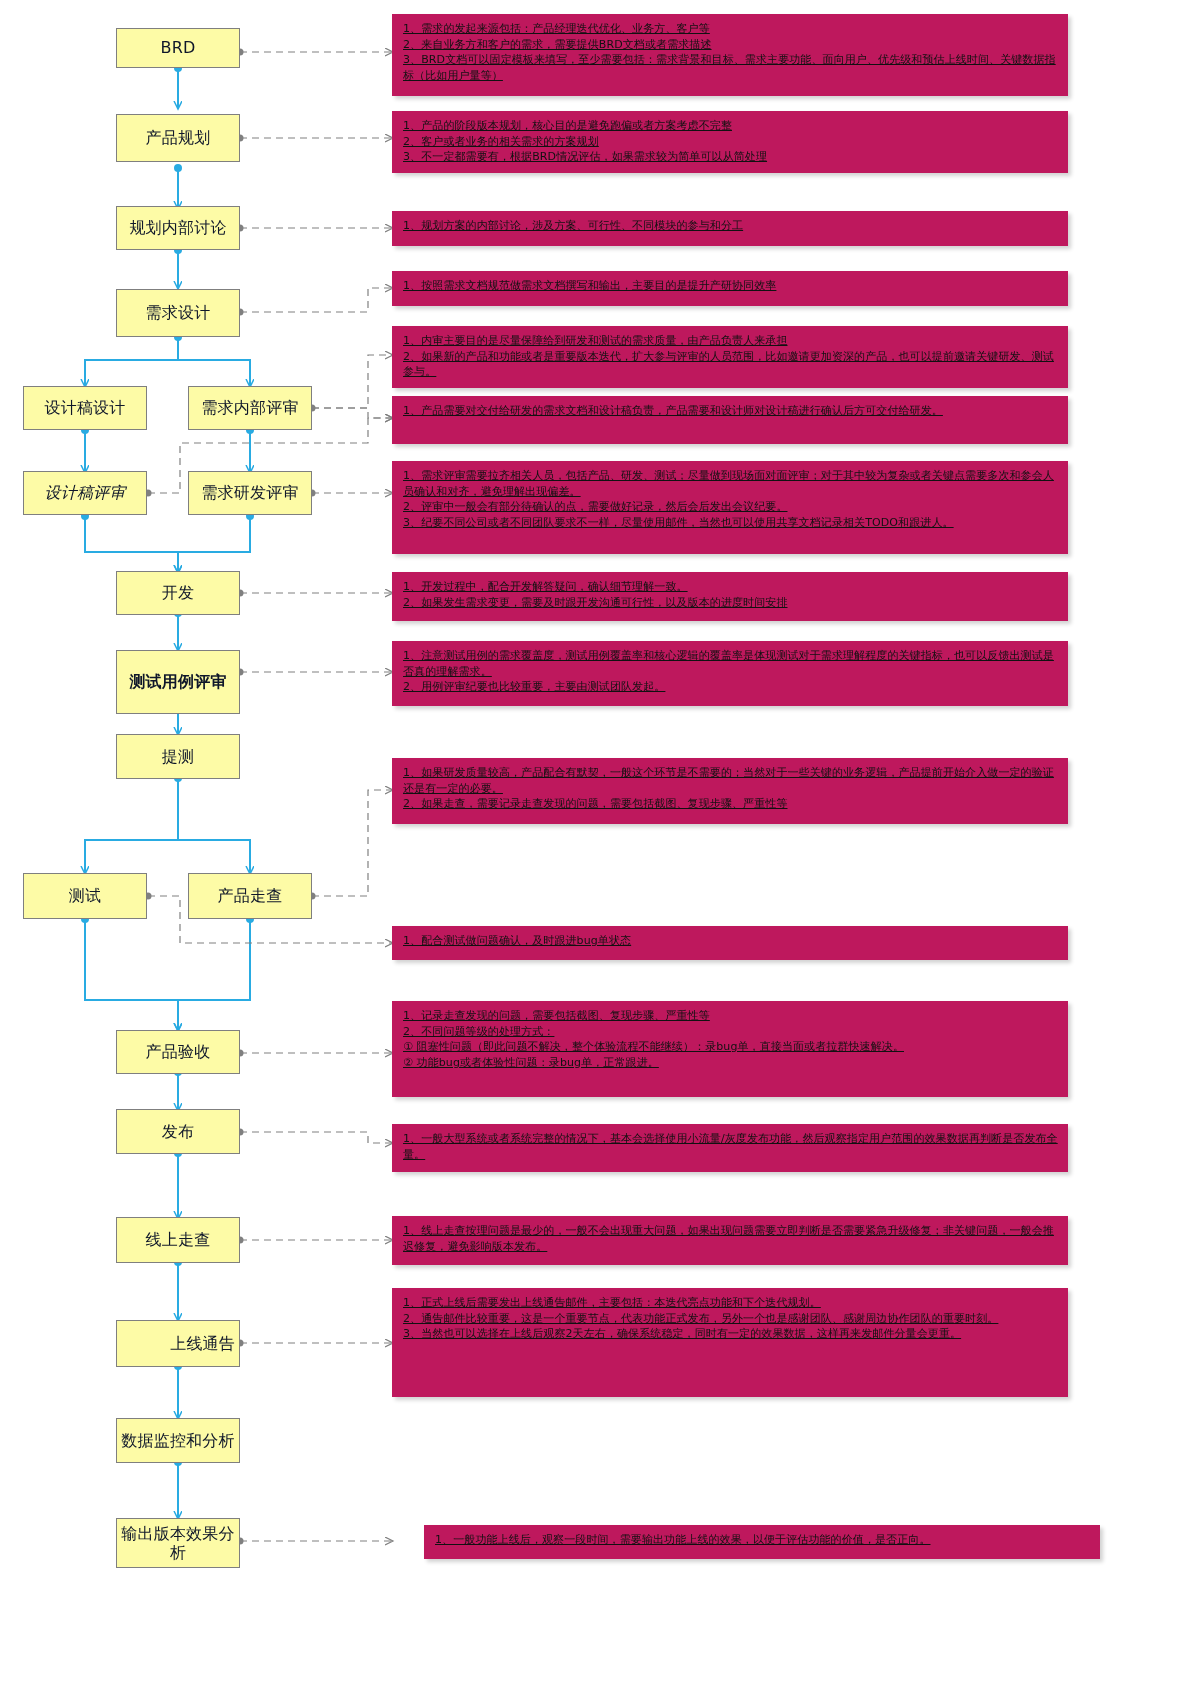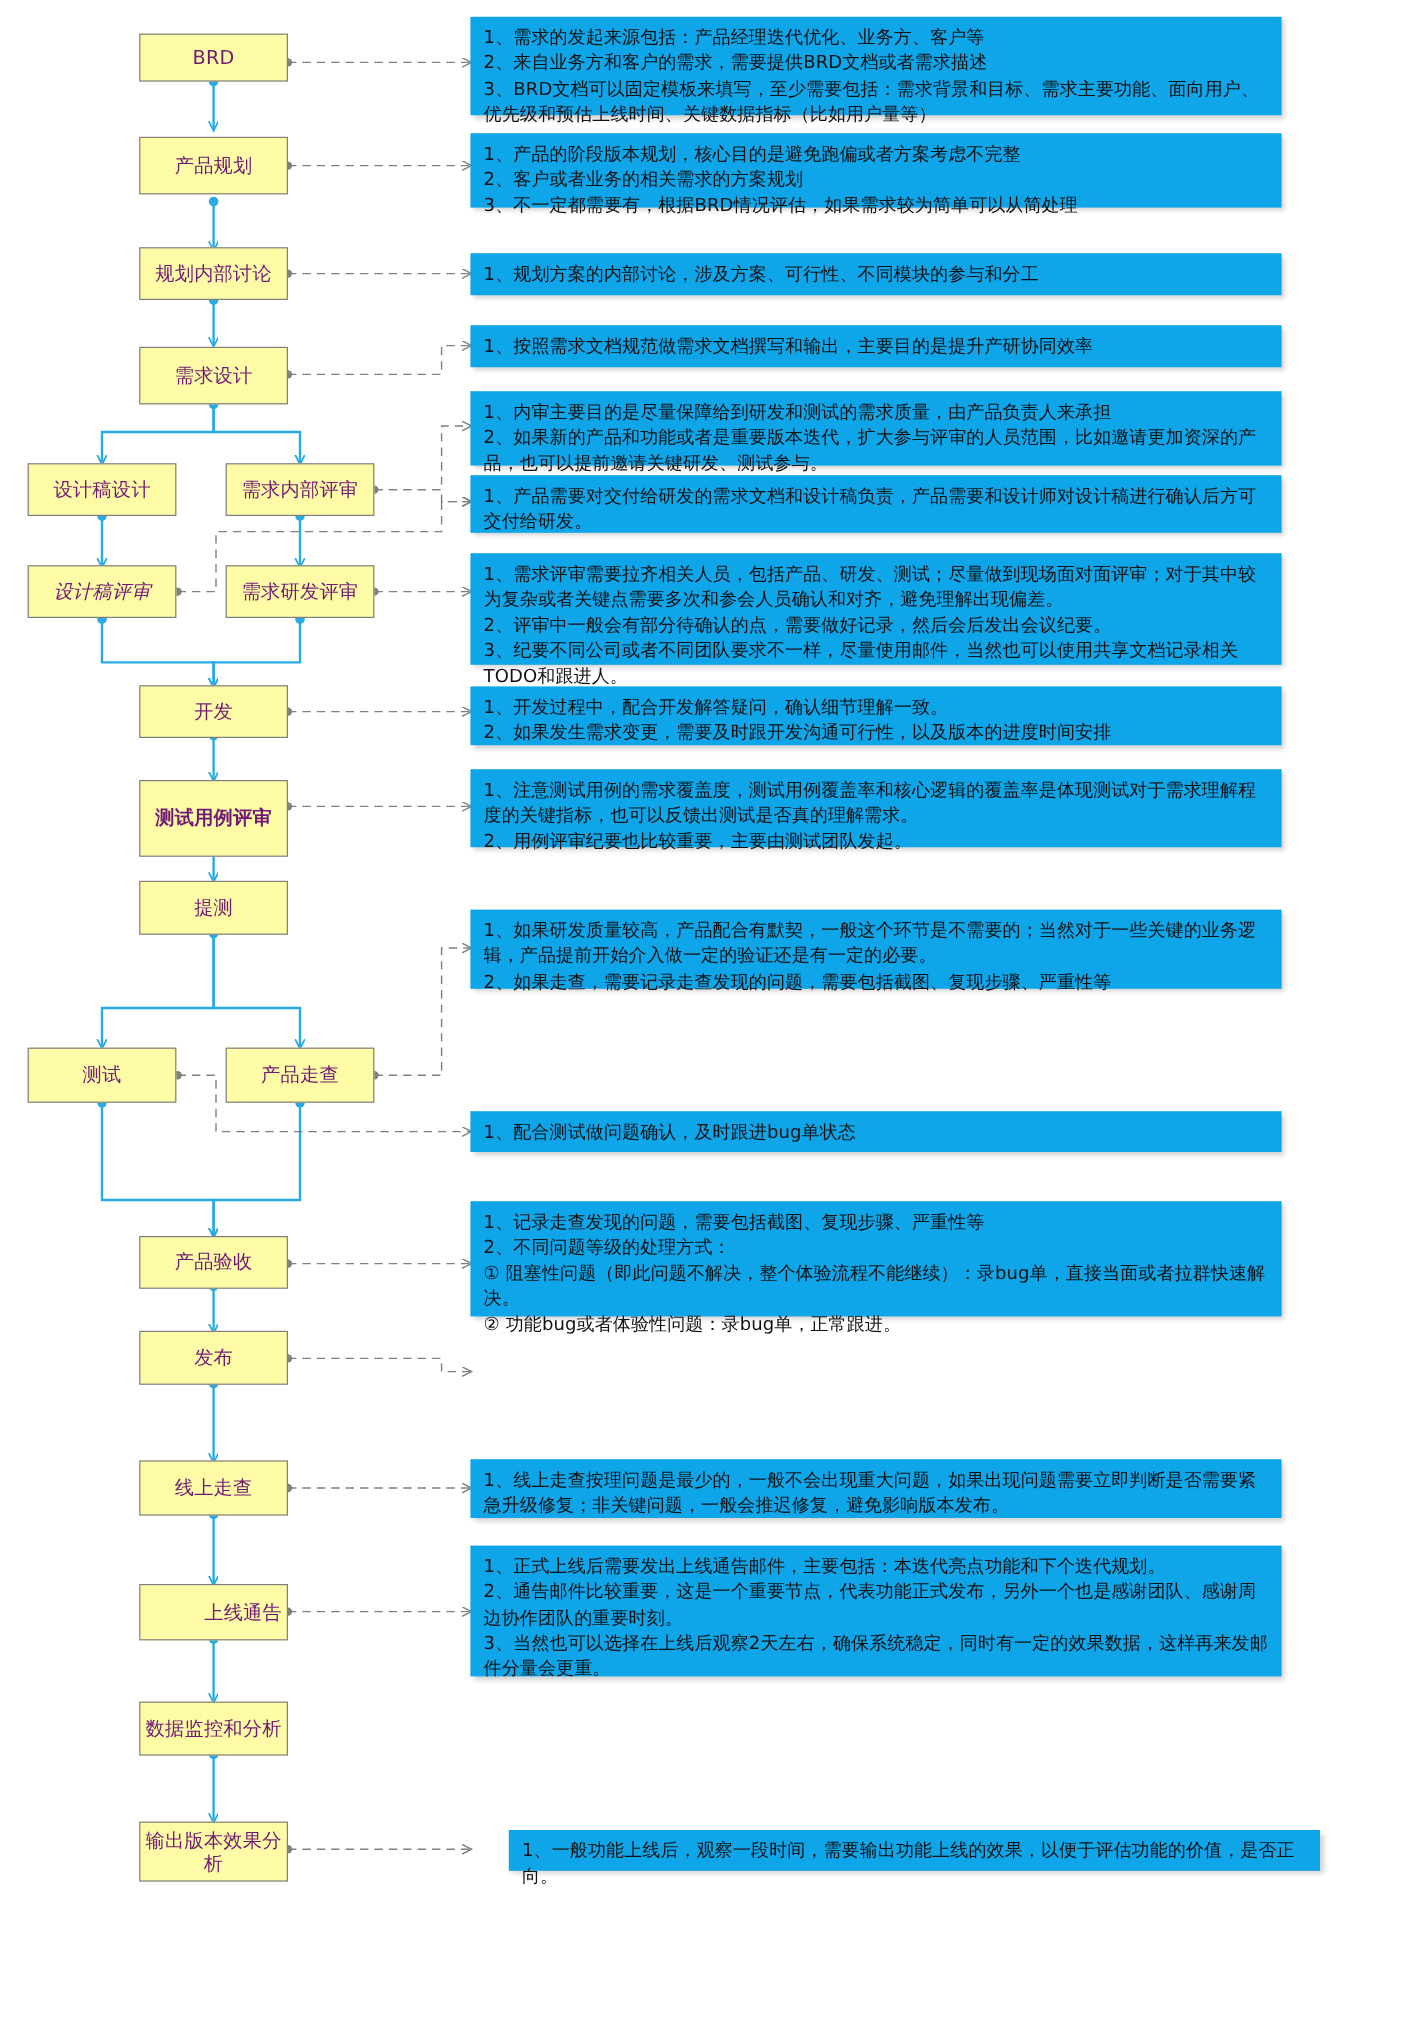--- a/index.html
+++ b/index.html
@@ -28,37 +28,38 @@
   .node {
     position: absolute;
     box-sizing: border-box;
     background: #fdfba6;
     border: 1px solid #7f7f7f;
     display: flex;
     align-items: center;
     justify-content: center;
     text-align: center;
     font-size: 16px;
-    color: #701a75;
+    color: #0f172a;
     line-height: 1.25;
     letter-spacing: 0.2px;
     padding: 2px 4px;
   }
   .note {
     position: absolute;
     box-sizing: border-box;
-    background: #0ea5e9;
+    background: #be185d;
     border: 0;
     box-shadow: 3px 3px 4px rgba(0,0,0,0.18);
-    font-size: 15px;
+    font-size: 11px;
     color: #111111;
     line-height: 1.42;
     padding: 7px 10px 7px 11px;
     white-space: pre-line;
     letter-spacing: 0.1px;
+    text-decoration: underline;
   }
 </style>
 </head>
 <body>
 
 <div id="canvas">
 
   <svg class="edges" viewBox="0 0 1181 1702" xmlns="http://www.w3.org/2000/svg">
     <defs>
       <marker id="arrBlue" markerWidth="10" markerHeight="10" refX="7" refY="4" orient="auto" markerUnits="userSpaceOnUse">
@@ -229,19 +230,20 @@
 2、如果发生需求变更，需要及时跟开发沟通可行性，以及版本的进度时间安排</div>
   <div class="note" style="left:392px; top:641px; width:676px; height:65px;">1、注意测试用例的需求覆盖度，测试用例覆盖率和核心逻辑的覆盖率是体现测试对于需求理解程度的关键指标，也可以反馈出测试是否真的理解需求。
 2、用例评审纪要也比较重要，主要由测试团队发起。</div>
   <div class="note" style="left:392px; top:758px; width:676px; height:66px;">1、如果研发质量较高，产品配合有默契，一般这个环节是不需要的；当然对于一些关键的业务逻辑，产品提前开始介入做一定的验证还是有一定的必要。
 2、如果走查，需要记录走查发现的问题，需要包括截图、复现步骤、严重性等</div>
   <div class="note" style="left:392px; top:926px; width:676px; height:34px;">1、配合测试做问题确认，及时跟进bug单状态</div>
   <div class="note" style="left:392px; top:1001px; width:676px; height:96px;">1、记录走查发现的问题，需要包括截图、复现步骤、严重性等
 2、不同问题等级的处理方式：
 ① 阻塞性问题（即此问题不解决，整个体验流程不能继续）：录bug单，直接当面或者拉群快速解决。
 ② 功能bug或者体验性问题：录bug单，正常跟进。</div>
+  <div class="note" style="left:392px; top:1124px; width:676px; height:48px;">1、一般大型系统或者系统完整的情况下，基本会选择使用小流量/灰度发布功能，然后观察指定用户范围的效果数据再判断是否发布全量。</div>
   <div class="note" style="left:392px; top:1216px; width:676px; height:49px;">1、线上走查按理问题是最少的，一般不会出现重大问题，如果出现问题需要立即判断是否需要紧急升级修复；非关键问题，一般会推迟修复，避免影响版本发布。</div>
   <div class="note" style="left:392px; top:1288px; width:676px; height:109px;">1、正式上线后需要发出上线通告邮件，主要包括：本迭代亮点功能和下个迭代规划。
 2、通告邮件比较重要，这是一个重要节点，代表功能正式发布，另外一个也是感谢团队、感谢周边协作团队的重要时刻。
 3、当然也可以选择在上线后观察2天左右，确保系统稳定，同时有一定的效果数据，这样再来发邮件分量会更重。</div>
   <div class="note" style="left:392px; top:1525px; width:676px; height:34px;margin-left:32px;">1、一般功能上线后，观察一段时间，需要输出功能上线的效果，以便于评估功能的价值，是否正向。</div>
 
 </div>
 
 </body></html>

